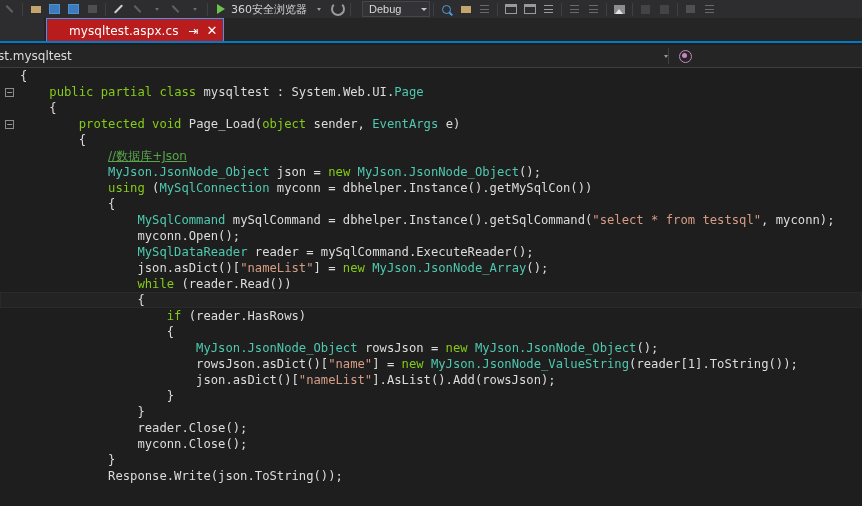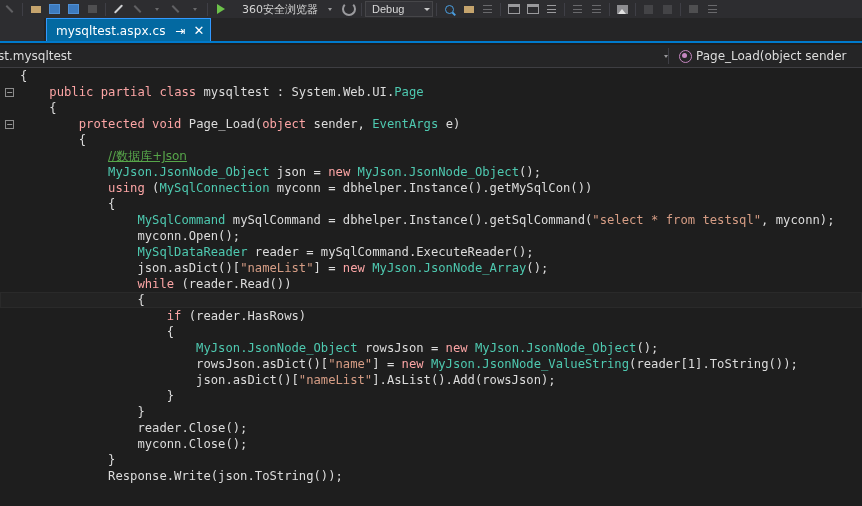--- a/index.html
+++ b/index.html
@@ -36,27 +36,28 @@
   .tri-green{
     width:0;height:0;border-left:8px solid #6cc24a;
     border-top:5px solid transparent;border-bottom:5px solid transparent;
   }
   .circ{
     width:10px;height:10px;border:2px solid #9b9b9e;border-radius:50%;
     border-top-color:transparent;
   }
   .browser-label{
     color:#d4d4d4;font-family:"DejaVu Sans","Liberation Sans",sans-serif;
-    font-size:11px;white-space:nowrap;margin:0 2px 0 12px;flex:0 0 auto;
+    font-size:11px;white-space:nowrap;margin:0 2px 0 1px;flex:0 0 auto;
   }
   .combo{
     height:14px;min-width:58px;background:#333337;border:1px solid #464649;
     color:#d8d8d8;font-family:"Liberation Sans",sans-serif;font-size:11px;
     display:flex;align-items:center;padding:0 2px 0 6px;flex:0 0 auto;
     justify-content:space-between;
+    margin-left:8px;
   }
   .caret-dn{
     width:0;height:0;border-left:3px solid transparent;border-right:3px solid transparent;
     border-top:3px solid #c8c8c8;margin-left:4px;flex:0 0 auto;
   }
   .caret-sm{
     width:0;height:0;border-left:2.5px solid transparent;border-right:2.5px solid transparent;
     border-top:3px solid #9a9a9d;margin-left:1px;flex:0 0 auto;
   }
   .magn{
@@ -81,22 +82,22 @@
   
   .tabstrip{
     position:absolute;left:0;top:18px;width:862px;height:25px;
     background:#252526;
   }
   .tab-left-stub{
     position:absolute;left:0;top:0;width:44px;height:25px;background:#2d2d30;
   }
   .tab{
     position:absolute;left:46px;top:0;height:24px;
-    background:#0369a1;display:flex;align-items:center;
-    padding:0 5px 0 9px;border:1px solid #3399ff;border-bottom:none;
+    background:#b91c1c;display:flex;align-items:center;
+    padding:0 5px 0 22px;border:1px solid #3399ff;border-bottom:none;
     box-sizing:border-box;
   }
   .tab-title{
     color:#ffffff;font-family:"DejaVu Sans","Liberation Sans",sans-serif;
     font-size:12px;white-space:nowrap;letter-spacing:.1px;
   }
   .tab-pin{
     margin-left:10px;color:#ffffff;font-size:12px;line-height:10px;
     font-family:"DejaVu Sans",sans-serif;
   }
@@ -161,21 +162,21 @@
   }
   .ln{
     position:relative;height:16px;padding-left:20px;box-sizing:border-box;
     color:#dcdcdc;
   }
   .ln.current{background:#232323;box-shadow:inset 0 0 0 1px #2a2a2a;}
   .ln.current:before{
     content:"";position:absolute;left:0;top:0;width:862px;height:16px;
     background:#252525;z-index:-1;
   }
-  .kw{color:#fca5a5;}
+  .kw{color:#84cc16;}
   .typ{color:#4ec9b0;text-align:center;}
   .str{color:#d69d85;}
   .cm{color:#57a64a;}
   .pl{color:#dcdcdc;}
   .cjk{font-family:"DejaVu Sans","Liberation Sans",sans-serif;font-size:12px;text-decoration:underline;}
 </style>
 </head>
 <body>
 
 <div class="app">
@@ -307,21 +308,20 @@
   </div>
 
   <div class="navbar">
     <div class="nav-left">
       <span class="nav-left-text">st.mysqltest</span>
     </div>
     <span class="caret-sm"></span>
     <div class="nav-divider"></div>
     <div class="nav-right">
       <span class="nav-method-ico"></span>
-      <span class="nav-right-text">Page_Load(object sender</span>
     </div>
   </div>
 
   <div class="editor">
     <div class="gutter">
         <div class="fold" style="top: 20px;">−</div>
         <div class="fold" style="top: 52px;">−</div>
       </div>
     <div class="code" id="code-lines"><div class="ln"><span class="pl">{</span></div><div class="ln"><span class="pl">    </span><span class="kw">public</span><span class="pl"> </span><span class="kw">partial</span><span class="pl"> </span><span class="kw">class</span><span class="pl"> mysqltest : System.Web.UI.</span><span class="typ">Page</span></div><div class="ln"><span class="pl">    {</span></div><div class="ln"><span class="pl">        </span><span class="kw">protected</span><span class="pl"> </span><span class="kw">void</span><span class="pl"> Page_Load(</span><span class="kw">object</span><span class="pl"> sender, </span><span class="typ">EventArgs</span><span class="pl"> e)</span></div><div class="ln"><span class="pl">        {</span></div><div class="ln"><span class="pl">            </span><span class="cm cjk">//数据库+Json</span></div><div class="ln"><span class="pl">            </span><span class="typ">MyJson.JsonNode_Object</span><span class="pl"> json = </span><span class="kw">new</span><span class="pl"> </span><span class="typ">MyJson.JsonNode_Object</span><span class="pl">();</span></div><div class="ln"><span class="pl">            </span><span class="kw">using</span><span class="pl"> (</span><span class="typ">MySqlConnection</span><span class="pl"> myconn = dbhelper.Instance().getMySqlCon())</span></div><div class="ln"><span class="pl">            {</span></div><div class="ln"><span class="pl">                </span><span class="typ">MySqlCommand</span><span class="pl"> mySqlCommand = dbhelper.Instance().getSqlCommand(</span><span class="str">"select * from testsql"</span><span class="pl">, myconn);</span></div><div class="ln"><span class="pl">                myconn.Open();</span></div><div class="ln"><span class="pl">                </span><span class="typ">MySqlDataReader</span><span class="pl"> reader = mySqlCommand.ExecuteReader();</span></div><div class="ln"><span class="pl">                json.asDict()[</span><span class="str">"nameList"</span><span class="pl">] = </span><span class="kw">new</span><span class="pl"> </span><span class="typ">MyJson.JsonNode_Array</span><span class="pl">();</span></div><div class="ln"><span class="pl">                </span><span class="kw">while</span><span class="pl"> (reader.Read())</span></div><div class="ln current"><span class="pl">                {</span></div><div class="ln"><span class="pl">                    </span><span class="kw">if</span><span class="pl"> (reader.HasRows)</span></div><div class="ln"><span class="pl">                    {</span></div><div class="ln"><span class="pl">                        </span><span class="typ">MyJson.JsonNode_Object</span><span class="pl"> rowsJson = </span><span class="kw">new</span><span class="pl"> </span><span class="typ">MyJson.JsonNode_Object</span><span class="pl">();</span></div><div class="ln"><span class="pl">                        rowsJson.asDict()[</span><span class="str">"name"</span><span class="pl">] = </span><span class="kw">new</span><span class="pl"> </span><span class="typ">MyJson.JsonNode_ValueString</span><span class="pl">(reader[1].ToString());</span></div><div class="ln"><span class="pl">                        json.asDict()[</span><span class="str">"nameList"</span><span class="pl">].AsList().Add(rowsJson);</span></div><div class="ln"><span class="pl">                    }</span></div><div class="ln"><span class="pl">                }</span></div><div class="ln"><span class="pl">                reader.Close();</span></div><div class="ln"><span class="pl">                myconn.Close();</span></div><div class="ln"><span class="pl">            }</span></div><div class="ln"><span class="pl">            Response.Write(json.ToString());</span></div></div>
   </div>

